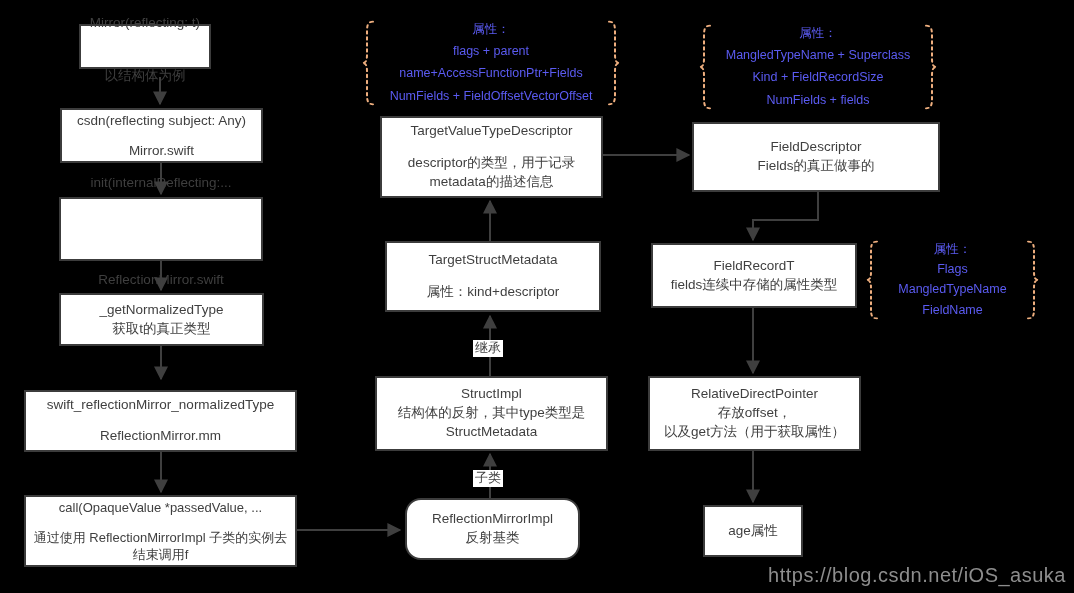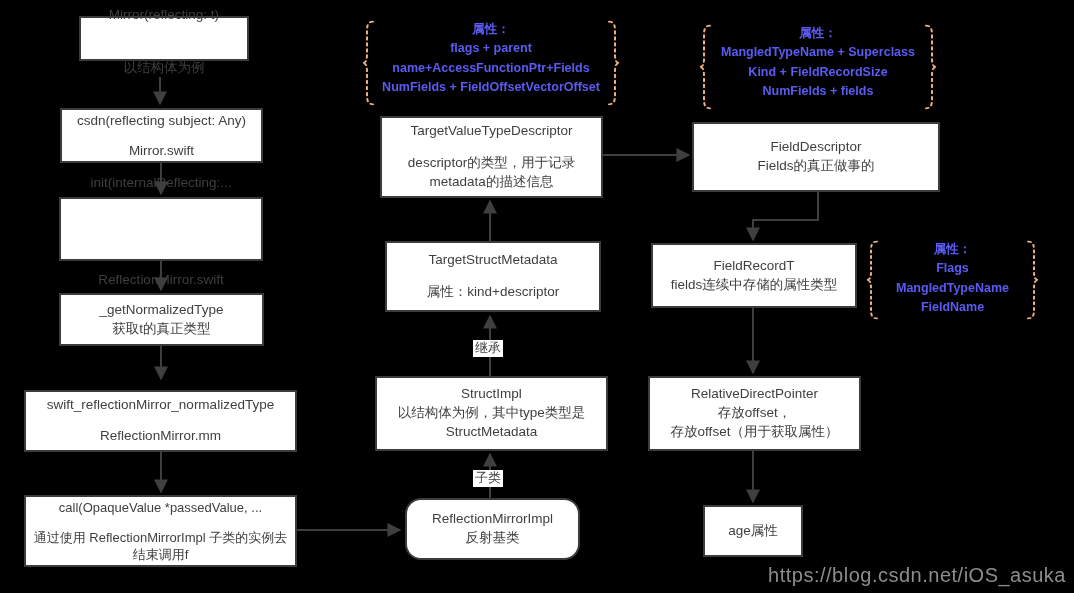--- a/index.html
+++ b/index.html
@@ -70,24 +70,24 @@
     stroke: var(--brace-color);
     stroke-width: 2;
     stroke-dasharray: 3 4;
     stroke-linecap: round;
     fill: none;
   }
   .ann-text {
     flex: 1;
     display: flex;
     flex-direction: column;
-    justify-content: flex-start;
+    justify-content: space-between;
     text-align: center;
     color: var(--annotation-text);
-    font-weight: bold;
+    font-weight: normal;
     font-size: 12.5px;
     line-height: 1.55;
   }
   .ann-text > div { min-height: 1em; white-space: nowrap; }
   .watermark {
     position: absolute;
     right: 8px;
     bottom: 6px;
     color: var(--watermark-text);
     font-size: 20px;
@@ -113,21 +113,21 @@
     <path class="edge" d="M297,530 L400,530" marker-end="url(#arrow)"></path>
     <path class="edge" d="M490,498 L490,454" marker-end="url(#arrow)"></path>
     <path class="edge" d="M490,376 L490,316" marker-end="url(#arrow)"></path>
     <path class="edge" d="M490,241 L490,201" marker-end="url(#arrow)"></path>
     <path class="edge" d="M603,155 L689,155" marker-end="url(#arrow)"></path>
     <path class="edge" d="M818,192 L818,220 L753,220 L753,240" marker-end="url(#arrow)"></path>
     <path class="edge" d="M753,308 L753,373" marker-end="url(#arrow)"></path>
     <path class="edge" d="M753,451 L753,502" marker-end="url(#arrow)"></path>
   </svg>
 
-  <div class="node" style="left:79px; top:16px; width:170px; height:45px;gap:40px;">
+  <div class="node" style="left:79px; top:24px; width:132px; height:45px;gap:40px;">
       <div>Mirror(reflecting: t)</div>
       <div>以结构体为例</div>
     </div>
   <div class="node" style="left:60px; top:108px; width:203px; height:55px;">
       <div>csdn(reflecting subject: Any)</div>
       <div></div>
       <div>Mirror.swift</div>
     </div>
   <div class="node" style="left:59px; top:197px; width:204px; height:64px;gap:36px;">
       <div>init(internalReflecting:...</div>
@@ -155,40 +155,40 @@
       <div>descriptor的类型，用于记录</div>
       <div>metadata的描述信息</div>
     </div>
   <div class="node" style="left:385px; top:241px; width:216px; height:71px;">
       <div>TargetStructMetadata</div>
       <div></div>
       <div>属性：kind+descriptor</div>
     </div>
   <div class="node" style="left:375px; top:376px; width:233px; height:75px;">
       <div>StructImpl</div>
-      <div>以结构体为例，其中type类型是</div>
+      <div>结构体的反射，其中type类型是</div>
       <div>StructMetadata</div>
     </div>
   <div class="node" style="left:405px; top:498px; width:175px; height:62px;border-radius:16px;">
       <div>ReflectionMirrorImpl</div>
       <div>反射基类</div>
     </div>
 
   <div class="node" style="left:692px; top:122px; width:248px; height:70px;">
       <div>FieldDescriptor</div>
       <div>Fields的真正做事的</div>
     </div>
   <div class="node" style="left:651px; top:243px; width:206px; height:65px;">
       <div>FieldRecordT</div>
       <div>fields连续中存储的属性类型</div>
     </div>
   <div class="node" style="left:648px; top:376px; width:213px; height:75px;">
       <div>RelativeDirectPointer</div>
       <div>存放offset，</div>
-      <div>存放offset（用于获取属性）</div>
+      <div>以及get方法（用于获取属性）</div>
     </div>
   <div class="node" style="left:703px; top:505px; width:100px; height:52px;">
       <div>age属性</div>
     </div>
 
   <div class="edge-label" style="left:473px; top:340px;">继承</div>
   <div class="edge-label" style="left:473px; top:470px;">子类</div>
 
   <div class="annotation" style="left:361px; top:20px; width:260px; height:86px;">
     <svg class="brace" viewBox="0 0 14 100" preserveAspectRatio="none">

